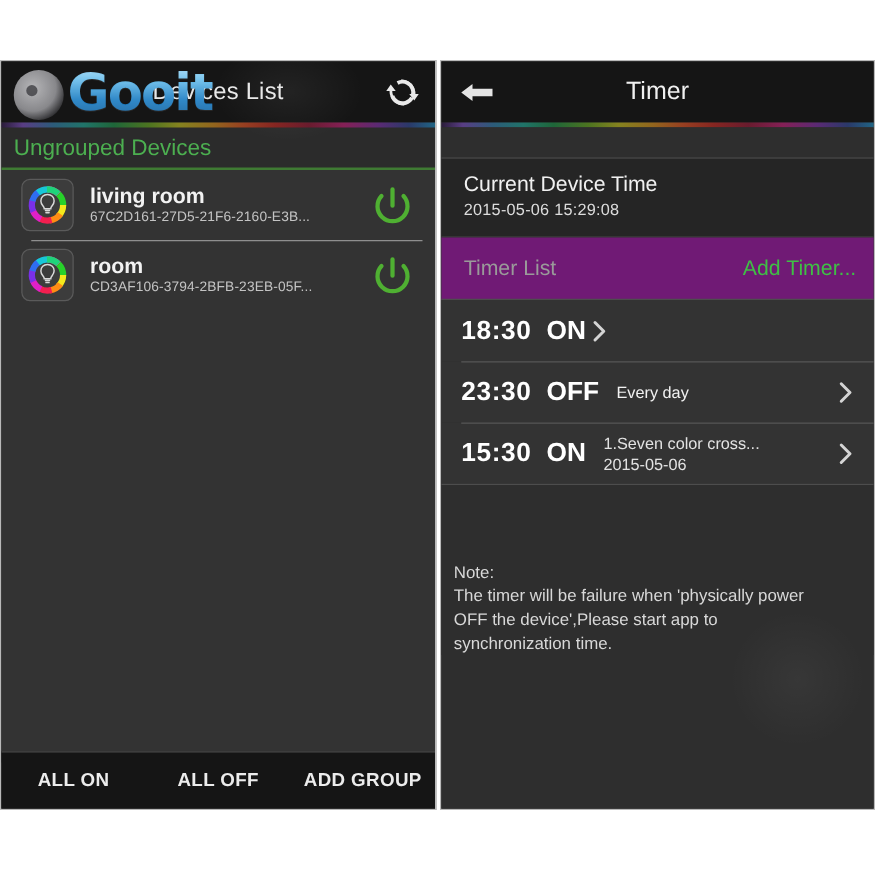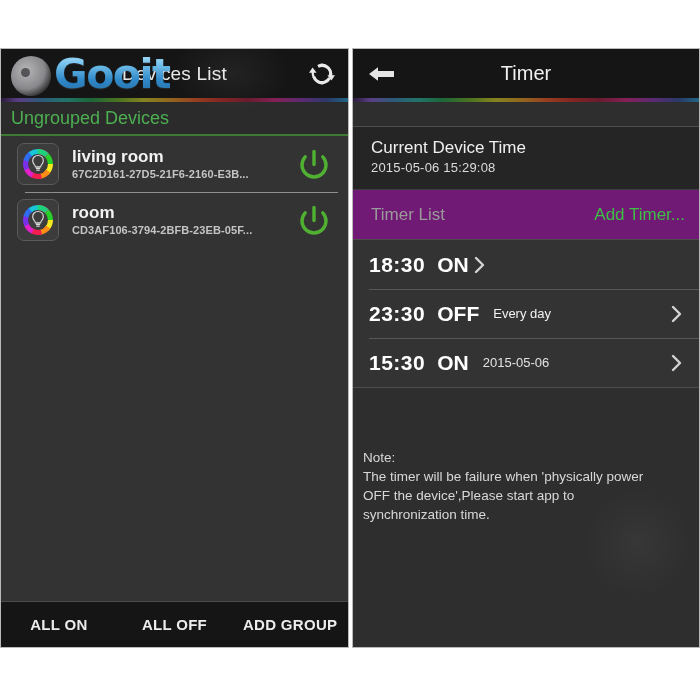--- a/index.html
+++ b/index.html
@@ -185,21 +185,20 @@
     text-overflow: ellipsis;
   }
   .device-uuid {
     font-size: 11px;
     color: #c4c4c4;
     line-height: 15px;
     white-space: nowrap;
     overflow: hidden;
     text-overflow: ellipsis;
     letter-spacing: .1px;
-    font-weight: bold;
   }
   .power-btn {
     width: 44px;
     height: 44px;
     flex: 0 0 44px;
     display: flex;
     align-items: center;
     justify-content: center;
   }
 
@@ -548,20 +547,21 @@
             <svg width="13" height="20" viewBox="0 0 13 20">
               <path d="M3 3 L10 10 L3 17" fill="none" stroke="#d4d4d4" stroke-width="2.4" stroke-linecap="round" stroke-linejoin="round"></path>
             </svg>
           </div>
         </div>
 
         <div class="timer-row">
           <span class="timer-time">15:30</span>
           <span class="timer-state">ON</span>
           <div class="timer-detail">
+            <div class="timer-detail-line">1.Seven color cross...</div>
             <div class="timer-detail-line sub">2015-05-06</div>
           </div>
           <div class="chev">
             <svg width="13" height="20" viewBox="0 0 13 20">
               <path d="M3 3 L10 10 L3 17" fill="none" stroke="#d4d4d4" stroke-width="2.4" stroke-linecap="round" stroke-linejoin="round"></path>
             </svg>
           </div>
         </div>
 
       </div>

